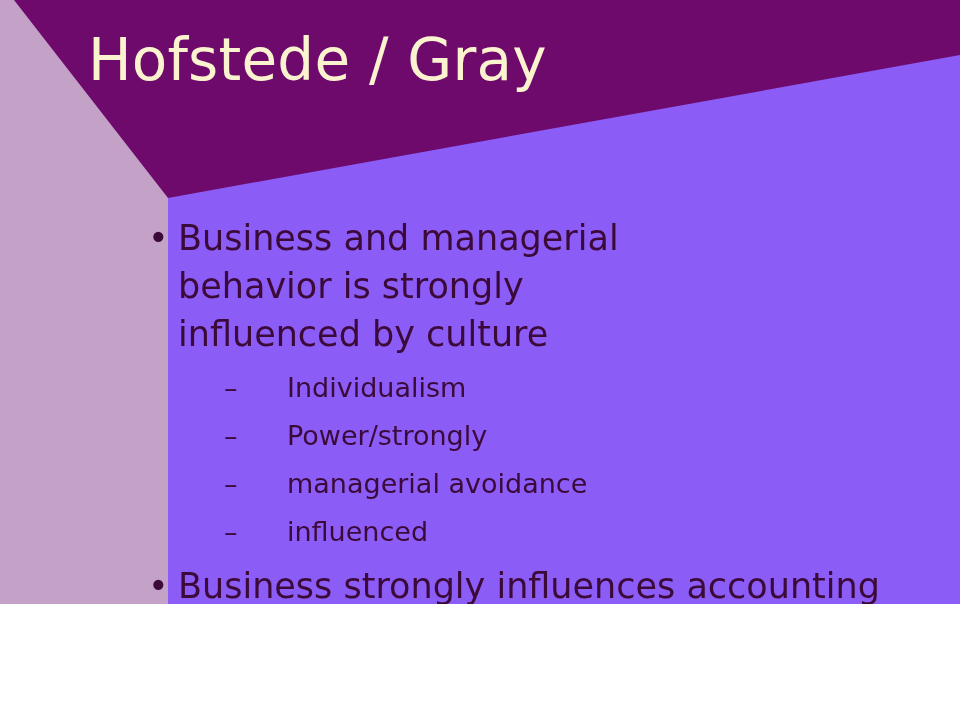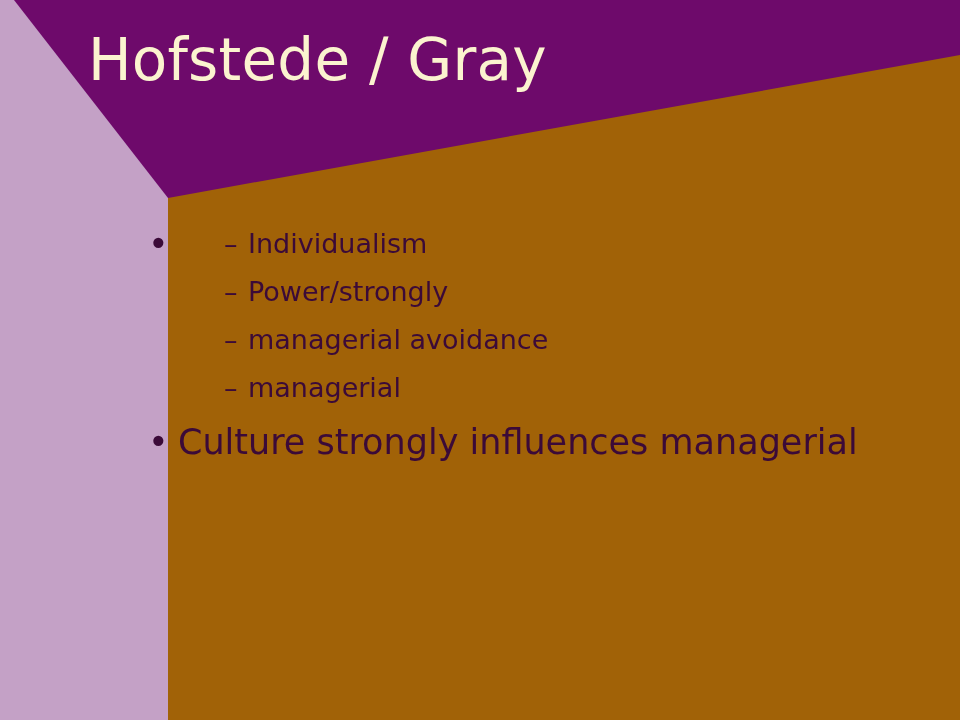--- a/index.html
+++ b/index.html
@@ -4,22 +4,22 @@
 <title>Slide</title>
 <style>
   html, body {
     margin: 0;
     padding: 0;
     background: #ffffff;
   }
   #slide {
     position: relative;
     width: 960px;
-    height: 720px;
-    background: #a16207;
+    height: 604px;
+    background: #8b5cf6;
     overflow: hidden;
     font-family: "DejaVu Sans", "Liberation Sans", sans-serif;
   }
 
   
   #deco-layer {
     position: absolute;
     inset: 0;
     width: 960px;
     height: 720px;
@@ -105,20 +105,21 @@
     position: absolute;
     left: 46px;
     top: 0;
     width: 24px;
     font-size: 27px;
     line-height: 48px;
     color: #3b0a38;
   }
   li.bullet-l2 > .text-l2 {
     display: block;
+    margin-left: 39px;
   }
 </style>
 </head>
 <body>
 
 <div id="slide">
 
   <svg id="deco-layer" viewBox="0 0 960 720" width="960" height="720">
     <rect x="0" y="0" width="168" height="720" fill="#c4a1c6"></rect>
     <polygon points="14,0 960,0 960,55 168,198" fill="#6e0a6b"></polygon>
@@ -126,42 +127,43 @@
 
   <div id="title-block">
     <span id="slide-title">Hofstede / Gray</span>
   </div>
 
   <div id="body-block">
     <ul class="lvl1">
 
       <li class="bullet-l1">
         <span class="marker-l1">•</span>
+        <span class="text-l1">Business and managerial behavior is strongly influenced by culture</span>
 
         <ul class="lvl2">
           <li class="bullet-l2">
             <span class="marker-l2">–</span>
             <span class="text-l2">Individualism</span>
           </li>
           <li class="bullet-l2">
             <span class="marker-l2">–</span>
             <span class="text-l2">Power/strongly</span>
           </li>
           <li class="bullet-l2">
             <span class="marker-l2">–</span>
             <span class="text-l2">managerial avoidance</span>
           </li>
           <li class="bullet-l2">
             <span class="marker-l2">–</span>
-            <span class="text-l2">managerial</span>
+            <span class="text-l2">influenced</span>
           </li>
         </ul>
       </li>
 
       <li class="bullet-l1 wide">
         <span class="marker-l1">•</span>
-        <span class="text-l1">Culture strongly influences managerial</span>
+        <span class="text-l1">Business strongly influences accounting</span>
       </li>
 
     </ul>
   </div>
 
 </div>
 
 </body></html>

